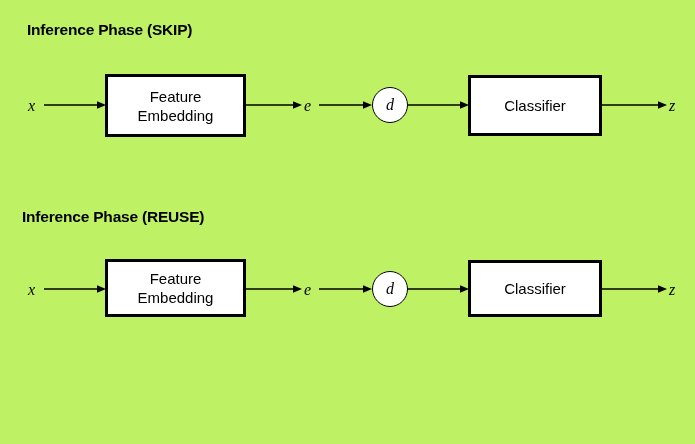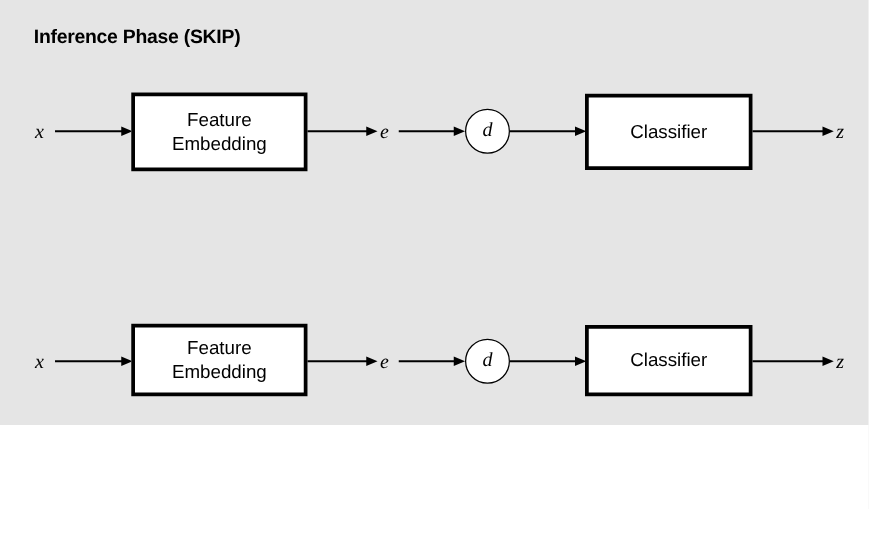--- a/index.html
+++ b/index.html
@@ -3,22 +3,22 @@
 <meta charset="utf-8">
 <style>
   html, body {
     margin: 0;
     padding: 0;
     background: #ffffff;
   }
   #canvas {
     position: relative;
     width: 695px;
-    height: 340px;
-    background: #e5e5e5;
+    height: 444px;
+    background: #bef264;
     overflow: hidden;
     font-family: "Liberation Sans", sans-serif;
   }
 
   .section-title {
     position: absolute;
     font-family: "Liberation Sans", sans-serif;
     font-weight: bold;
     font-size: 15.5px;
     color: #000000;
@@ -137,20 +137,21 @@
 
   <div class="connector" style="left:602px; top:98px; width:65px;">
     <svg width="65" height="14" viewBox="0 0 65 14">
       <line x1="0" y1="7" x2="58" y2="7" stroke="#000000" stroke-width="1.6"></line>
       <polygon points="65,7 56,3.2 56,10.8" fill="#000000"></polygon>
     </svg>
   </div>
 
   <div class="var-label" style="left:669px; top:98px;">z</div>
 
+  <div class="section-title" style="left:22px; top:208px;">Inference Phase (REUSE)</div>
 
   <div class="var-label" style="left:28px; top:282px;">x</div>
 
   <div class="connector" style="left:44px; top:282px; width:62px;">
     <svg width="62" height="14" viewBox="0 0 62 14">
       <line x1="0" y1="7" x2="55" y2="7" stroke="#000000" stroke-width="1.6"></line>
       <polygon points="62,7 53,3.2 53,10.8" fill="#000000"></polygon>
     </svg>
   </div>
 

